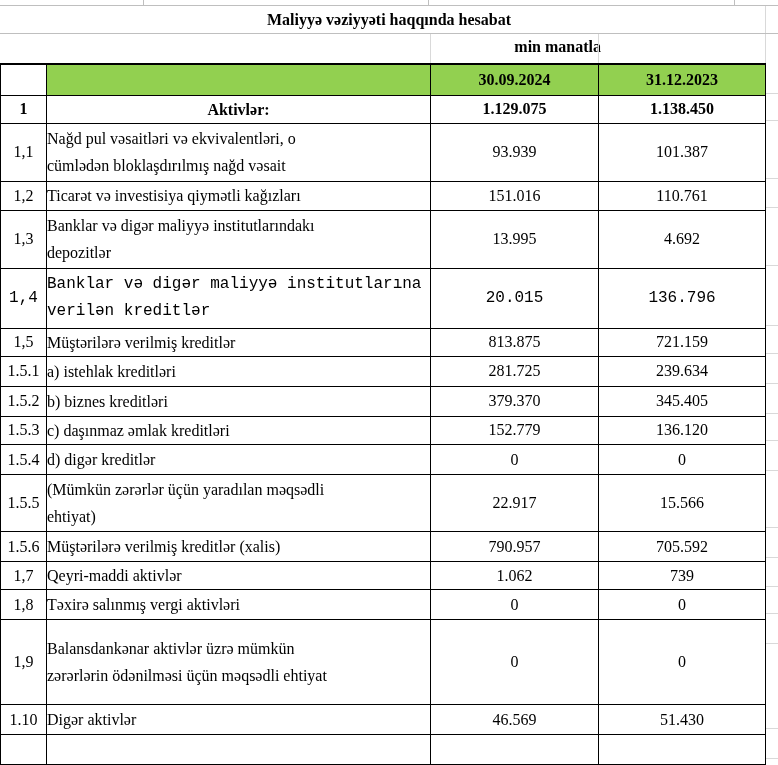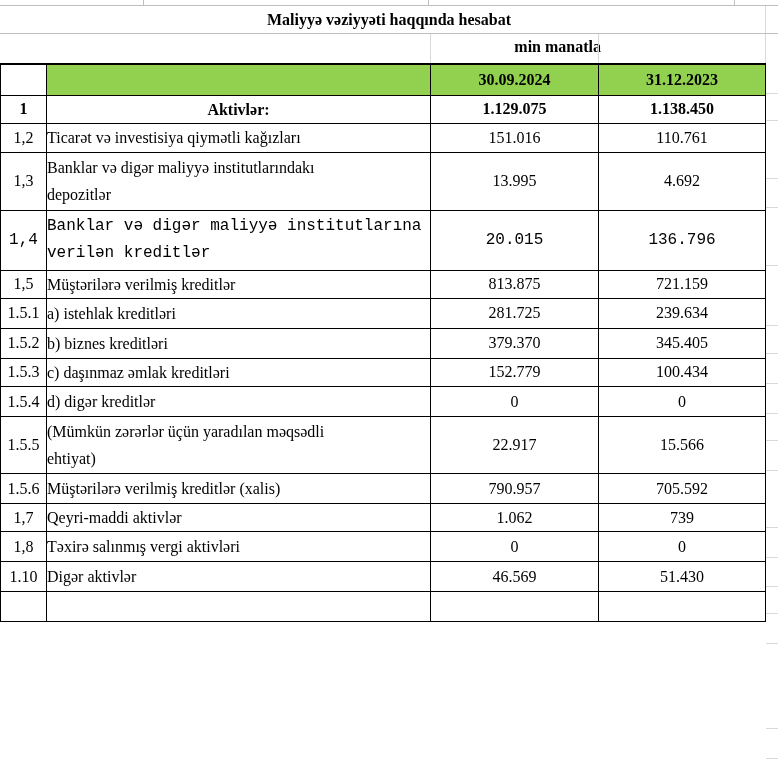--- a/index.html
+++ b/index.html
@@ -101,20 +101,27 @@
           <td class="val green" style="background-color: rgb(146, 208, 80);">31.12.2023</td>
         </tr>
       </tbody>
       <tbody id="rows-body">
           <tr class="section" style="height: 27px;">
             <td class="num">1</td>
             <td class="desc">Aktivlər:</td>
             <td class="val">1.129.075</td>
             <td class="val">1.138.450</td>
           </tr>
+          <tr style="height: 58px;">
+            <td class="num">1,1</td>
+            <td class="desc">Nağd pul vəsaitləri və  ekvivalentləri, o
+cümlədən bloklaşdırılmış nağd vəsait</td>
+            <td class="val">93.939</td>
+            <td class="val">101.387</td>
+          </tr>
           <tr style="height: 29px;">
             <td class="num">1,2</td>
             <td class="desc">Ticarət və investisiya qiymətli kağızları</td>
             <td class="val">151.016</td>
             <td class="val">110.761</td>
           </tr>
           <tr style="height: 58px;">
             <td class="num">1,3</td>
             <td class="desc">Banklar və digər maliyyə institutlarındakı
 depozitlər</td>
@@ -143,21 +150,21 @@
           <tr style="height: 30px;">
             <td class="num">1.5.2</td>
             <td class="desc">b) biznes kreditləri</td>
             <td class="val">379.370</td>
             <td class="val">345.405</td>
           </tr>
           <tr style="height: 27px;">
             <td class="num">1.5.3</td>
             <td class="desc">c) daşınmaz əmlak kreditləri</td>
             <td class="val">152.779</td>
-            <td class="val">100.434</td>
+            <td class="val">136.120</td>
           </tr>
           <tr style="height: 30px;">
             <td class="num">1.5.4</td>
             <td class="desc">d) digər kreditlər</td>
             <td class="val">0</td>
             <td class="val">0</td>
           </tr>
           <tr style="height: 57px; padding-left: 12px;">
             <td class="num">1.5.5</td>
             <td class="desc">(Mümkün zərərlər üçün yaradılan məqsədli
@@ -173,20 +180,27 @@
           </tr>
           <tr style="height: 27px;">
             <td class="num">1,7</td>
             <td class="desc">Qeyri-maddi aktivlər</td>
             <td class="val">1.062</td>
             <td class="val">739</td>
           </tr>
           <tr style="height: 30px;">
             <td class="num">1,8</td>
             <td class="desc">Təxirə salınmış vergi aktivləri</td>
+            <td class="val">0</td>
+            <td class="val">0</td>
+          </tr>
+          <tr style="height: 85px;">
+            <td class="num">1,9</td>
+            <td class="desc">Balansdankənar aktivlər üzrə mümkün
+zərərlərin ödənilməsi üçün məqsədli ehtiyat</td>
             <td class="val">0</td>
             <td class="val">0</td>
           </tr>
           <tr style="height: 30px;">
             <td class="num">1.10</td>
             <td class="desc">Digər aktivlər</td>
             <td class="val">46.569</td>
             <td class="val">51.430</td>
           </tr>
           <tr style="height: 30px;">

